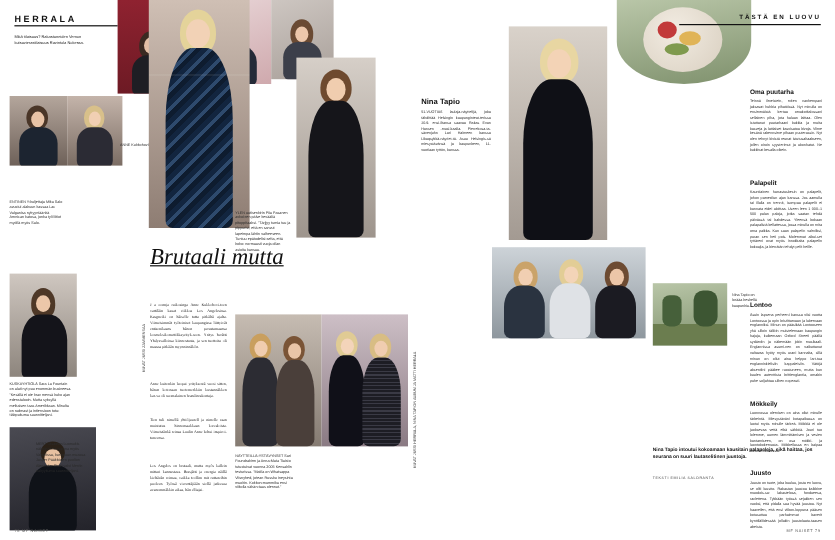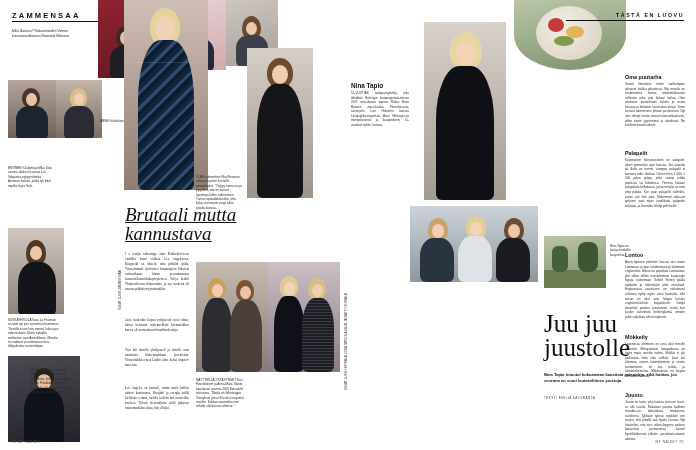--- a/index.html
+++ b/index.html
@@ -148,33 +148,32 @@
 
     <div class="fig ph" style="left:268px;top:262px;width:72px;height:110px;background:linear-gradient(180deg,#cdbfc6,#8a7a83);">
       <div class="hair" style="left:12px;top:14px;width:18px;height:22px;background:#e0cb94;"></div>
       <div class="person" style="left:16px;top:20px;width:11px;height:13px;background:#f3d4ba;"></div>
       <div class="torso" style="left:6px;top:34px;width:30px;height:76px;background:#101018;"></div>
       <div class="hair" style="left:40px;top:16px;width:18px;height:22px;background:#d8bd84;"></div>
       <div class="person" style="left:44px;top:22px;width:11px;height:13px;background:#f0cdb0;"></div>
       <div class="torso" style="left:34px;top:36px;width:32px;height:74px;background:repeating-linear-gradient(0deg,#1d1d24 0 2px,#3a3a45 2px 3px);"></div>
     </div>
 
-    <div class="pinnalla">ZAMMENSAA</div>
+    <div class="pinnalla">HERRALA</div>
     <div class="pinnalla-rule"></div>
     <div class="intro-txt">Mikä tilaisuus? Rakastuneiden Vemon kutsuvierastilaisuus Ravintola Nokessa.</div>
 
     <div class="cap" style="left:100px;top:119px;width:40px;">ANNE Kukkohovi</div>
     <div class="cap" style="left:8px;top:166px;width:44px;">ENTINEN Y-kuljettaja Mika Salo avustui alakuun kassaa Lac Valganisa nykyyntäänkä Amnican katosa, jonka tyli liitiot myöllä myös Salo.</div>
     <div class="cap" style="left:8px;top:318px;width:52px;">KUSKAYHTIÖLÄ Sara La Fountain on alati nyt puu enommän busineesa. ”Kesällä ei oie krav mensä kuko ajan edenstalooin. Mutta syksyllä meikaisen taas Amerikkaan. Minulta on rudmast ja intiensioon totu-tiäbpukuma suunnitteljani.</div>
     <div class="cap" style="left:30px;top:368px;width:46px;">MERT Otsamon Luomukis näkkiin tänä vuonna myös Valpotissa, kun muun muassa Jasper Pääkkönen puolion Alexander Stuat valvi Merrin näkyykuma suunnitteljani.</div>
     <div class="cap" style="left:196px;top:378px;width:52px;">NÄYTTEILLÄ-YSTÄVYNSET Sari Foundrakirm ja Anna-Mata Tiaisto tutustuivat vuonna 2005 Kensaklin testurissa. ”Matila on Whatsappa Viisnyhed, jotean Russku Ineysinta muokin. Kokkon-mummika ensi viikolla vähän-taas olennut.”</div>
     <div class="cap" style="left:196px;top:175px;width:46px;">YLEN uutisenkirin Piia Pasanen avkoi-ren pälve kevääliä pitoppitaaksi. ”Tärjjyy tumia tuu ja pippurist, että en sanvut lapeimpa lähtin valheeseen. Tuntuu epätodelisi-selta, että koko- normaasti vuoja ollan asioita kansaa.</div>
 
     <div class="headline h-brutaali">Brutaali mutta</div>
-    <div class="headline h-kannustava">kannustava</div>
 
     <div class="bodycol" style="left:125px;top:252px;width:64px;">
       <span>J a eonnja ruikosinga Anne Kukkohovi-teen vartiläin kauat viikkoa Los Angelesissa. Kasgneiki on häiselle tutta pitkältä ajalta. Viimeisimmät työteiniset kaupungissa liittyivät entisenikaans hänen perustamaansa kosmeksikomettikkayrityk-seen. Yritys herätti Yhdysvalloissa kiinnostusta, ja sen tuotteita oli maassa pitkään myynninnäkön.</span>
     </div>
     <div class="bodycol" style="left:125px;top:318px;width:64px;">
       <span>Anne kuitenkin luopui yrityksestä vuosi sitten, hänen kotonaan tuotemerkkiin kustannäkken kar-va oli suomalainen brandinrakentaja.</span>
     </div>
     <div class="bodycol" style="left:125px;top:348px;width:64px;">
       <span>Tien tuli nimellä yhtiöjuurell ja nimelle raan muistutus hinnensaakkaan korealoista. Viimeistänkä reinaa Luulin Anne kehui inspiroi-tuneensa.</span>
     </div>
@@ -246,22 +245,18 @@
       <h4>Mökkeily</h4>
       <p>Luonnossa olemisen on aina oliut minulle tärkeintä. Miesystäväni kotapaikassa on luotui myös minulle tärkeä. Mökkiä ei ole juoksevaa vettä eikä sähköä. Jouri tuo lolemme, uumen lämmittämisen ja vesien kantamiseen, on osa mökki- ja luontokokemusta. Mökkeilassa en kaipaa luksushuvia-ussia.</p>
     </div>
     <div class="rside" style="top:392px;">
       <h4>Juusto</h4>
       <p>Juusto on tuote, joka kuuluu, josta en luovu, se oliti luustto. Rakastan juustoa kaikkine muodois-sa: lakastelosa, fondueesa, raclettena. Tykkään työssä sejakken sen vuoksi, että pidalla saa hyvää juustoa. Nyt haaveilen, että ensi viikon-loppuna pääsen kotusuttua parhaimmat kaverit kynttiläliidessää jollakin juustolaatu-taasen abeista.</p>
     </div>
 
     <div class="cap" style="left:262px;top:244px;width:26px;">Nina Tapio on lorääa keskellä kaupunkia.</div>
 
-    <div class="juu">
-      <div>Juu juu</div>
-      <div>juustolle</div>
-    </div>
     <div class="juu-sub">Nina Tapio intoutui kokoamaan kausitain palapeleja, eikä haittaa, jos seurana on suuri lautaselitinen juustoja.</div>
     <div class="juu-by">TEKSTI EMILIA SALORANTA</div>
 
     <div class="footer footer-r">MF NAISET   79</div>
   </div>
 </div>
 
 </body></html>

